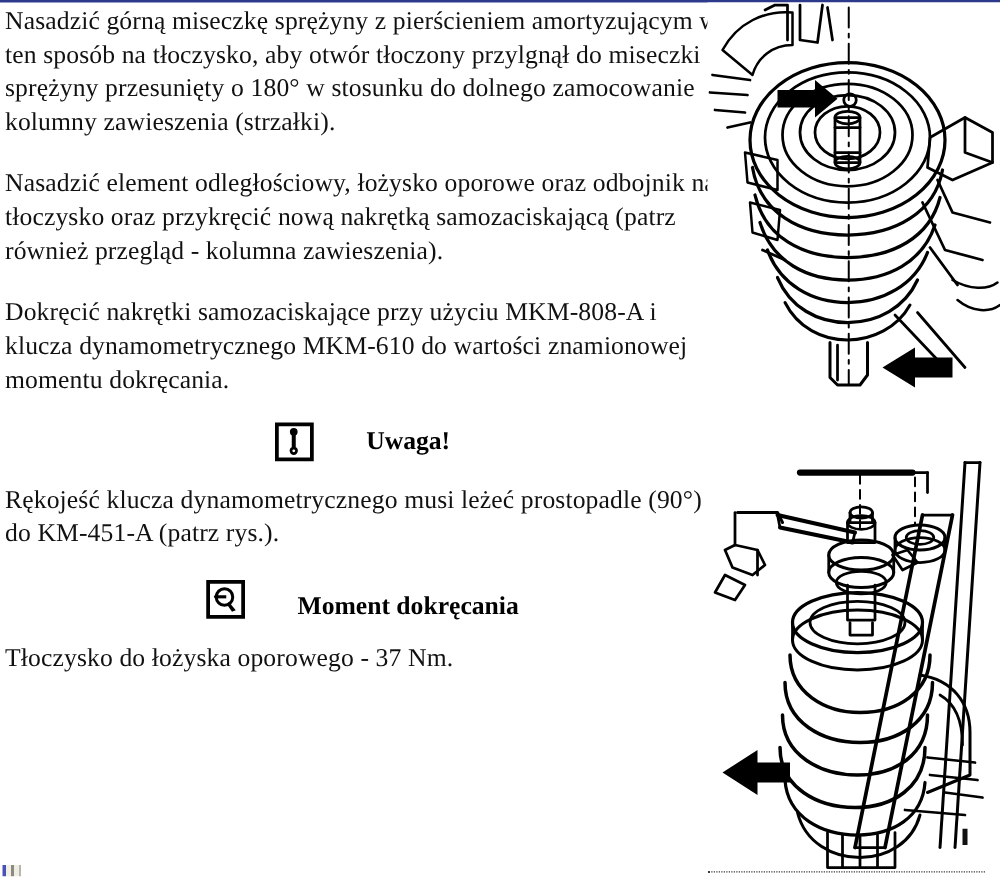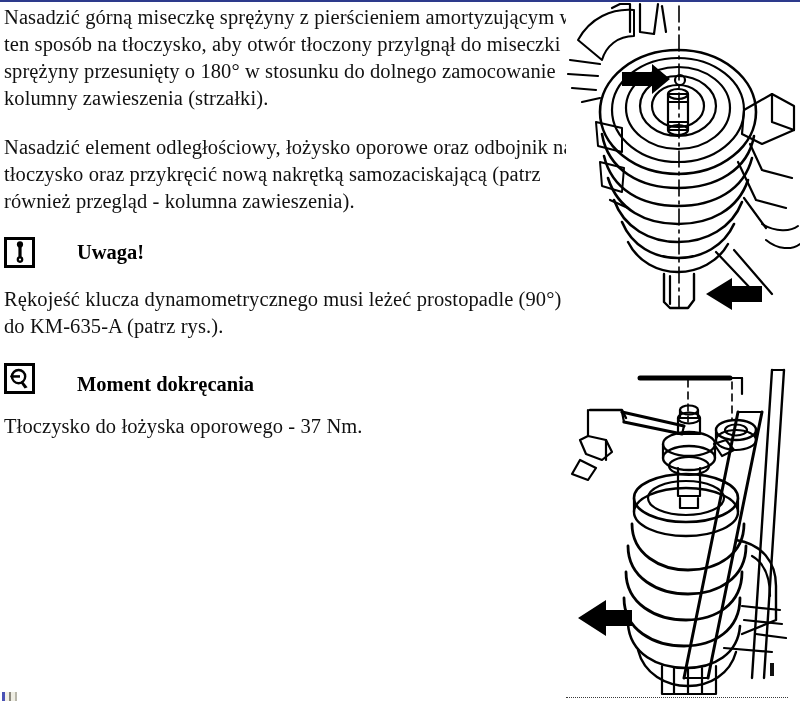--- a/index.html
+++ b/index.html
@@ -42,20 +42,21 @@
     margin: 0 0 22px 0;
     color: #111111;
   }
   .para.tight { margin-bottom: 20px; }
 
   
   .icon-head {
     display: flex;
     align-items: center;
     margin: 0 0 18px 0;
+    justify-content: center;
   }
   .icon-box {
     width: 31px;
     height: 31px;
     border: 3px solid #000;
     box-sizing: border-box;
     background: #fff;
     display: flex;
     align-items: center;
     justify-content: center;
@@ -132,34 +133,35 @@
 <div id="page">
 
   <div class="top-rule"></div>
 
   <div class="text-col">
 
     <p class="para">Nasadzić górną miseczkę sprężyny z pierścieniem amortyzującym w ten sposób na tłoczysko, aby otwór tłoczony przylgnął do miseczki sprężyny przesunięty o 180° w stosunku do dolnego zamocowanie kolumny zawieszenia (strzałki).</p>
 
     <p class="para">Nasadzić element odległościowy, łożysko oporowe oraz odbojnik na tłoczysko oraz przykręcić nową nakrętką samozaciskającą (patrz również przegląd - kolumna zawieszenia).</p>
 
+    <p class="para tight">Dokręcić nakrętki samozaciskające przy użyciu MKM-808-A i klucza dynamometrycznego MKM-610 do wartości znamionowej momentu dokręcania.</p>
 
     <div class="icon-head">
       <span class="icon-box">
         <svg width="18" height="23" viewBox="0 0 18 23" aria-hidden="true">
           <circle cx="9" cy="3.4" r="3.1" fill="#000"></circle>
           <rect x="7.4" y="5.6" width="3.2" height="10.4" fill="#000"></rect>
           <circle cx="9" cy="18.6" r="3.3" fill="#000"></circle>
           <circle cx="9" cy="18.6" r="1.1" fill="#fff"></circle>
         </svg>
       </span>
       <span class="icon-head-label">Uwaga!</span>
     </div>
 
-    <p class="para">Rękojeść klucza dynamometrycznego musi leżeć prostopadle (90°) do KM-635-A (patrz rys.).</p>
+    <p class="para">Rękojeść klucza dynamometrycznego musi leżeć prostopadle (90°) do KM-451-A (patrz rys.).</p>
 
     <div class="icon-head torque">
       <span class="icon-box">
         <svg width="21" height="21" viewBox="0 0 21 21" aria-hidden="true">
           <circle cx="9.6" cy="8.6" r="6.6" fill="none" stroke="#000" stroke-width="2.4"></circle>
           <path d="M13.2 12.6 L18.6 19.2 L15.6 20.4 L11.4 14.4 Z" fill="#000"></path>
           <rect x="2.4" y="7.2" width="8.6" height="2.5" fill="#000"></rect>
           <path d="M3.6 4.6 L1.0 8.4 L3.6 12.2 Z" fill="#000"></path>
         </svg>
       </span>

